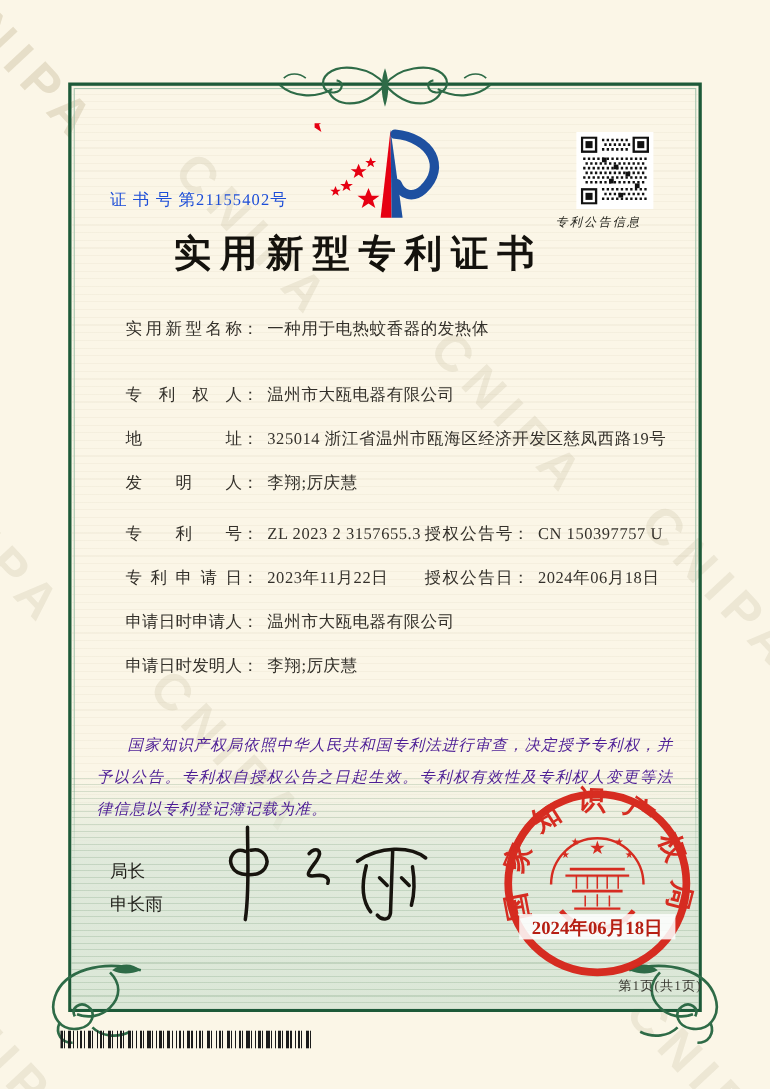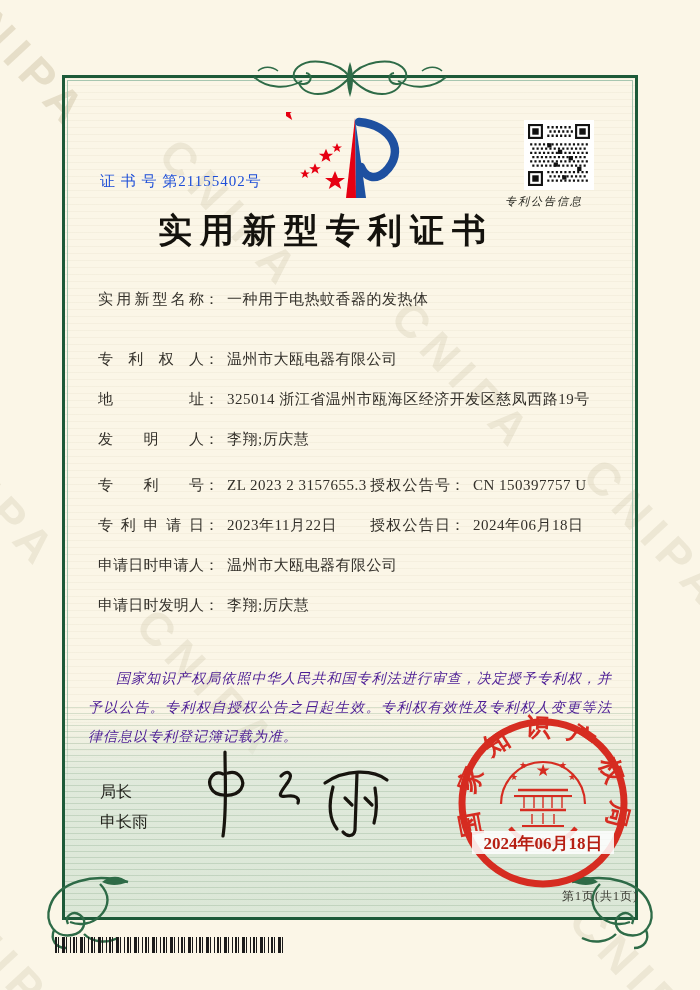--- a/index.html
+++ b/index.html
@@ -30,21 +30,21 @@
   .logo { position:absolute; left:286px; top:112px; width:124px; height:92px; }
   .qr-box { position:absolute; left:524px; top:120px; width:70px; height:70px; background:#fff; padding:4px; }
   .qr-box svg { width:62px; height:62px; display:block; }
   .qr-label { position:absolute; left:505px; top:194px; width:110px; 
               font-size:11px; font-style:italic; letter-spacing:2px; color:#24241e; }
   .doc-title { position:absolute; left:0; top:208px; width:644px; text-align:center;
                font-size:34px; font-weight:bold; letter-spacing:8px; padding-left:8px; color:#14120d; }
 
   
   .row { position:absolute; left:98px; font-size:15px; color:#33302a; white-space:nowrap; }
-  .flabel { display:inline-block; min-width:106px; text-align:justify; text-align-last:justify; }
+  .flabel { display:inline-block; min-width:106px; text-align:justify; text-align-last:justify;margin-left:16px; }
   .fcolon { display:inline-block; margin:0 2px 0 0; }
   .fvalue { display:inline-block; margin-left:6px; letter-spacing:0.5px; }
   .col-right { position:absolute; left:272px; top:0; white-space:nowrap; }
   .col-right .flabel { min-width:80px; }
   .r0{top:290px}.r1{top:350px}.r2{top:390px}.r3{top:430px}
   .r4{top:476px}.r5{top:516px}.r6{top:556px}.r7{top:596px}
 
   
   .legal { position:absolute; left:88px; top:664px; width:524px; font-size:14px; font-style:italic;
            line-height:29px; text-indent:2em; text-align:justify; color:#4c1d95; letter-spacing:1px; }

